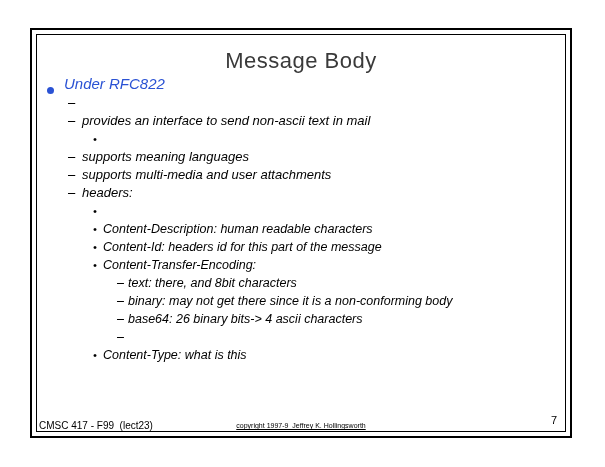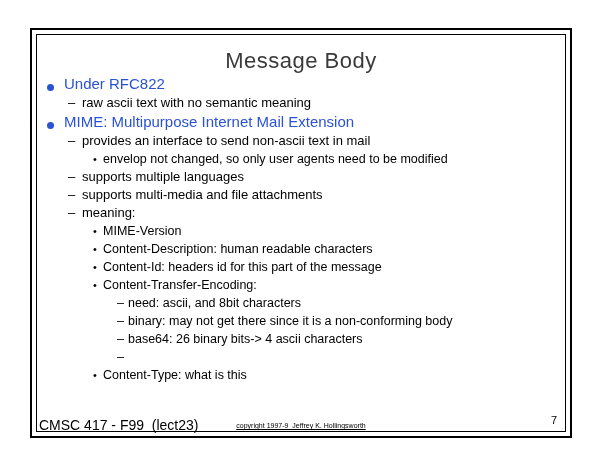--- a/index.html
+++ b/index.html
@@ -15,32 +15,32 @@
   .inner-frame{
     position:absolute;left:4px;top:4px;right:4px;bottom:4px;
     border:1px solid var(--border);
   }
   .slide-title{
     position:absolute;top:5px;left:0;right:0;margin:8px;
     text-align:center;font-size:22px;font-weight:400;
     letter-spacing:.5px;color:var(--title);
   }
   .bullets{position:absolute;top:39px;left:0;right:0;}
-  .row{display:flex;align-items:center;}
+  .row{display:flex;align-items:flex-end;font-style:italic;}
   .level-1{height:20px;line-height:20px;font-size:15px;color:var(--accent);}
   .level-2{height:18px;line-height:18px;font-size:13px;color:#000;}
   .level-3{height:18px;line-height:18px;font-size:12.5px;color:#000;}
   .level-4{height:18px;line-height:18px;font-size:12.5px;color:#000;}
   .marker{flex:none;}
   .m1{width:7px;height:7px;border-radius:50%;background:var(--accent);margin:6px 10px 0 10px;}
   .level-2 .marker{margin-left:31px;width:14px;}
   .level-3 .marker{margin-left:56px;width:10px;font-size:11px;}
   .level-4 .marker{margin-left:80px;width:11px;}
   .footer-left{
-    position:absolute;left:2px;bottom:0;font-size:14px;line-height:11px;white-space:pre;margin-top:16px;
+    position:absolute;left:2px;bottom:0;font-size:10px;line-height:11px;white-space:pre;margin-top:16px;
   }
   .footer-center{
     position:absolute;left:0;right:0;bottom:1px;text-align:center;
     font-size:7px;line-height:8px;text-decoration:underline;white-space:pre;
   }
   .footer-page{
     position:absolute;right:8px;bottom:5px;font-size:11px;line-height:11px;
   }
 </style>
 </head>
@@ -51,65 +51,58 @@
 
     <h1 class="slide-title">Message Body</h1>
 
     <div class="bullets" id="bullet-list">
         <div class="row level-1">
           <span class="marker m1"></span>
           <span>Under RFC822</span>
         </div>
         <div class="row level-2">
           <span class="marker">–</span>
-          <span>raw ascii text with no semantic meaning</span>
-        </div>
-        <div class="row level-1">
-          <span class="marker m1"></span>
-          <span>MIME: Multipurpose Internet Mail Extension</span>
         </div>
         <div class="row level-2">
           <span class="marker">–</span>
           <span>provides an interface to send non-ascii text in mail</span>
         </div>
         <div class="row level-3">
           <span class="marker">•</span>
-          <span>envelop not changed, so only user agents need to be modified</span>
         </div>
         <div class="row level-2">
           <span class="marker">–</span>
-          <span>supports multiple languages</span>
+          <span>supports meaning languages</span>
         </div>
         <div class="row level-2">
           <span class="marker">–</span>
-          <span>supports multi-media and file attachments</span>
+          <span>supports multi-media and user attachments</span>
         </div>
         <div class="row level-2">
           <span class="marker">–</span>
-          <span>meaning:</span>
+          <span>headers:</span>
         </div>
         <div class="row level-3">
           <span class="marker">•</span>
-          <span>MIME-Version</span>
         </div>
         <div class="row level-3">
           <span class="marker">•</span>
           <span>Content-Description: human readable characters</span>
         </div>
         <div class="row level-3">
           <span class="marker">•</span>
           <span>Content-Id: headers id for this part of the message</span>
         </div>
         <div class="row level-3">
           <span class="marker">•</span>
           <span>Content-Transfer-Encoding:</span>
         </div>
         <div class="row level-4">
           <span class="marker">–</span>
-          <span>need: ascii, and 8bit characters</span>
+          <span>text: there, and 8bit characters</span>
         </div>
         <div class="row level-4">
           <span class="marker">–</span>
           <span>binary: may not get there since it is a non-conforming body</span>
         </div>
         <div class="row level-4">
           <span class="marker">–</span>
           <span>base64: 26 binary bits-&gt; 4 ascii characters</span>
         </div>
         <div class="row level-4">

